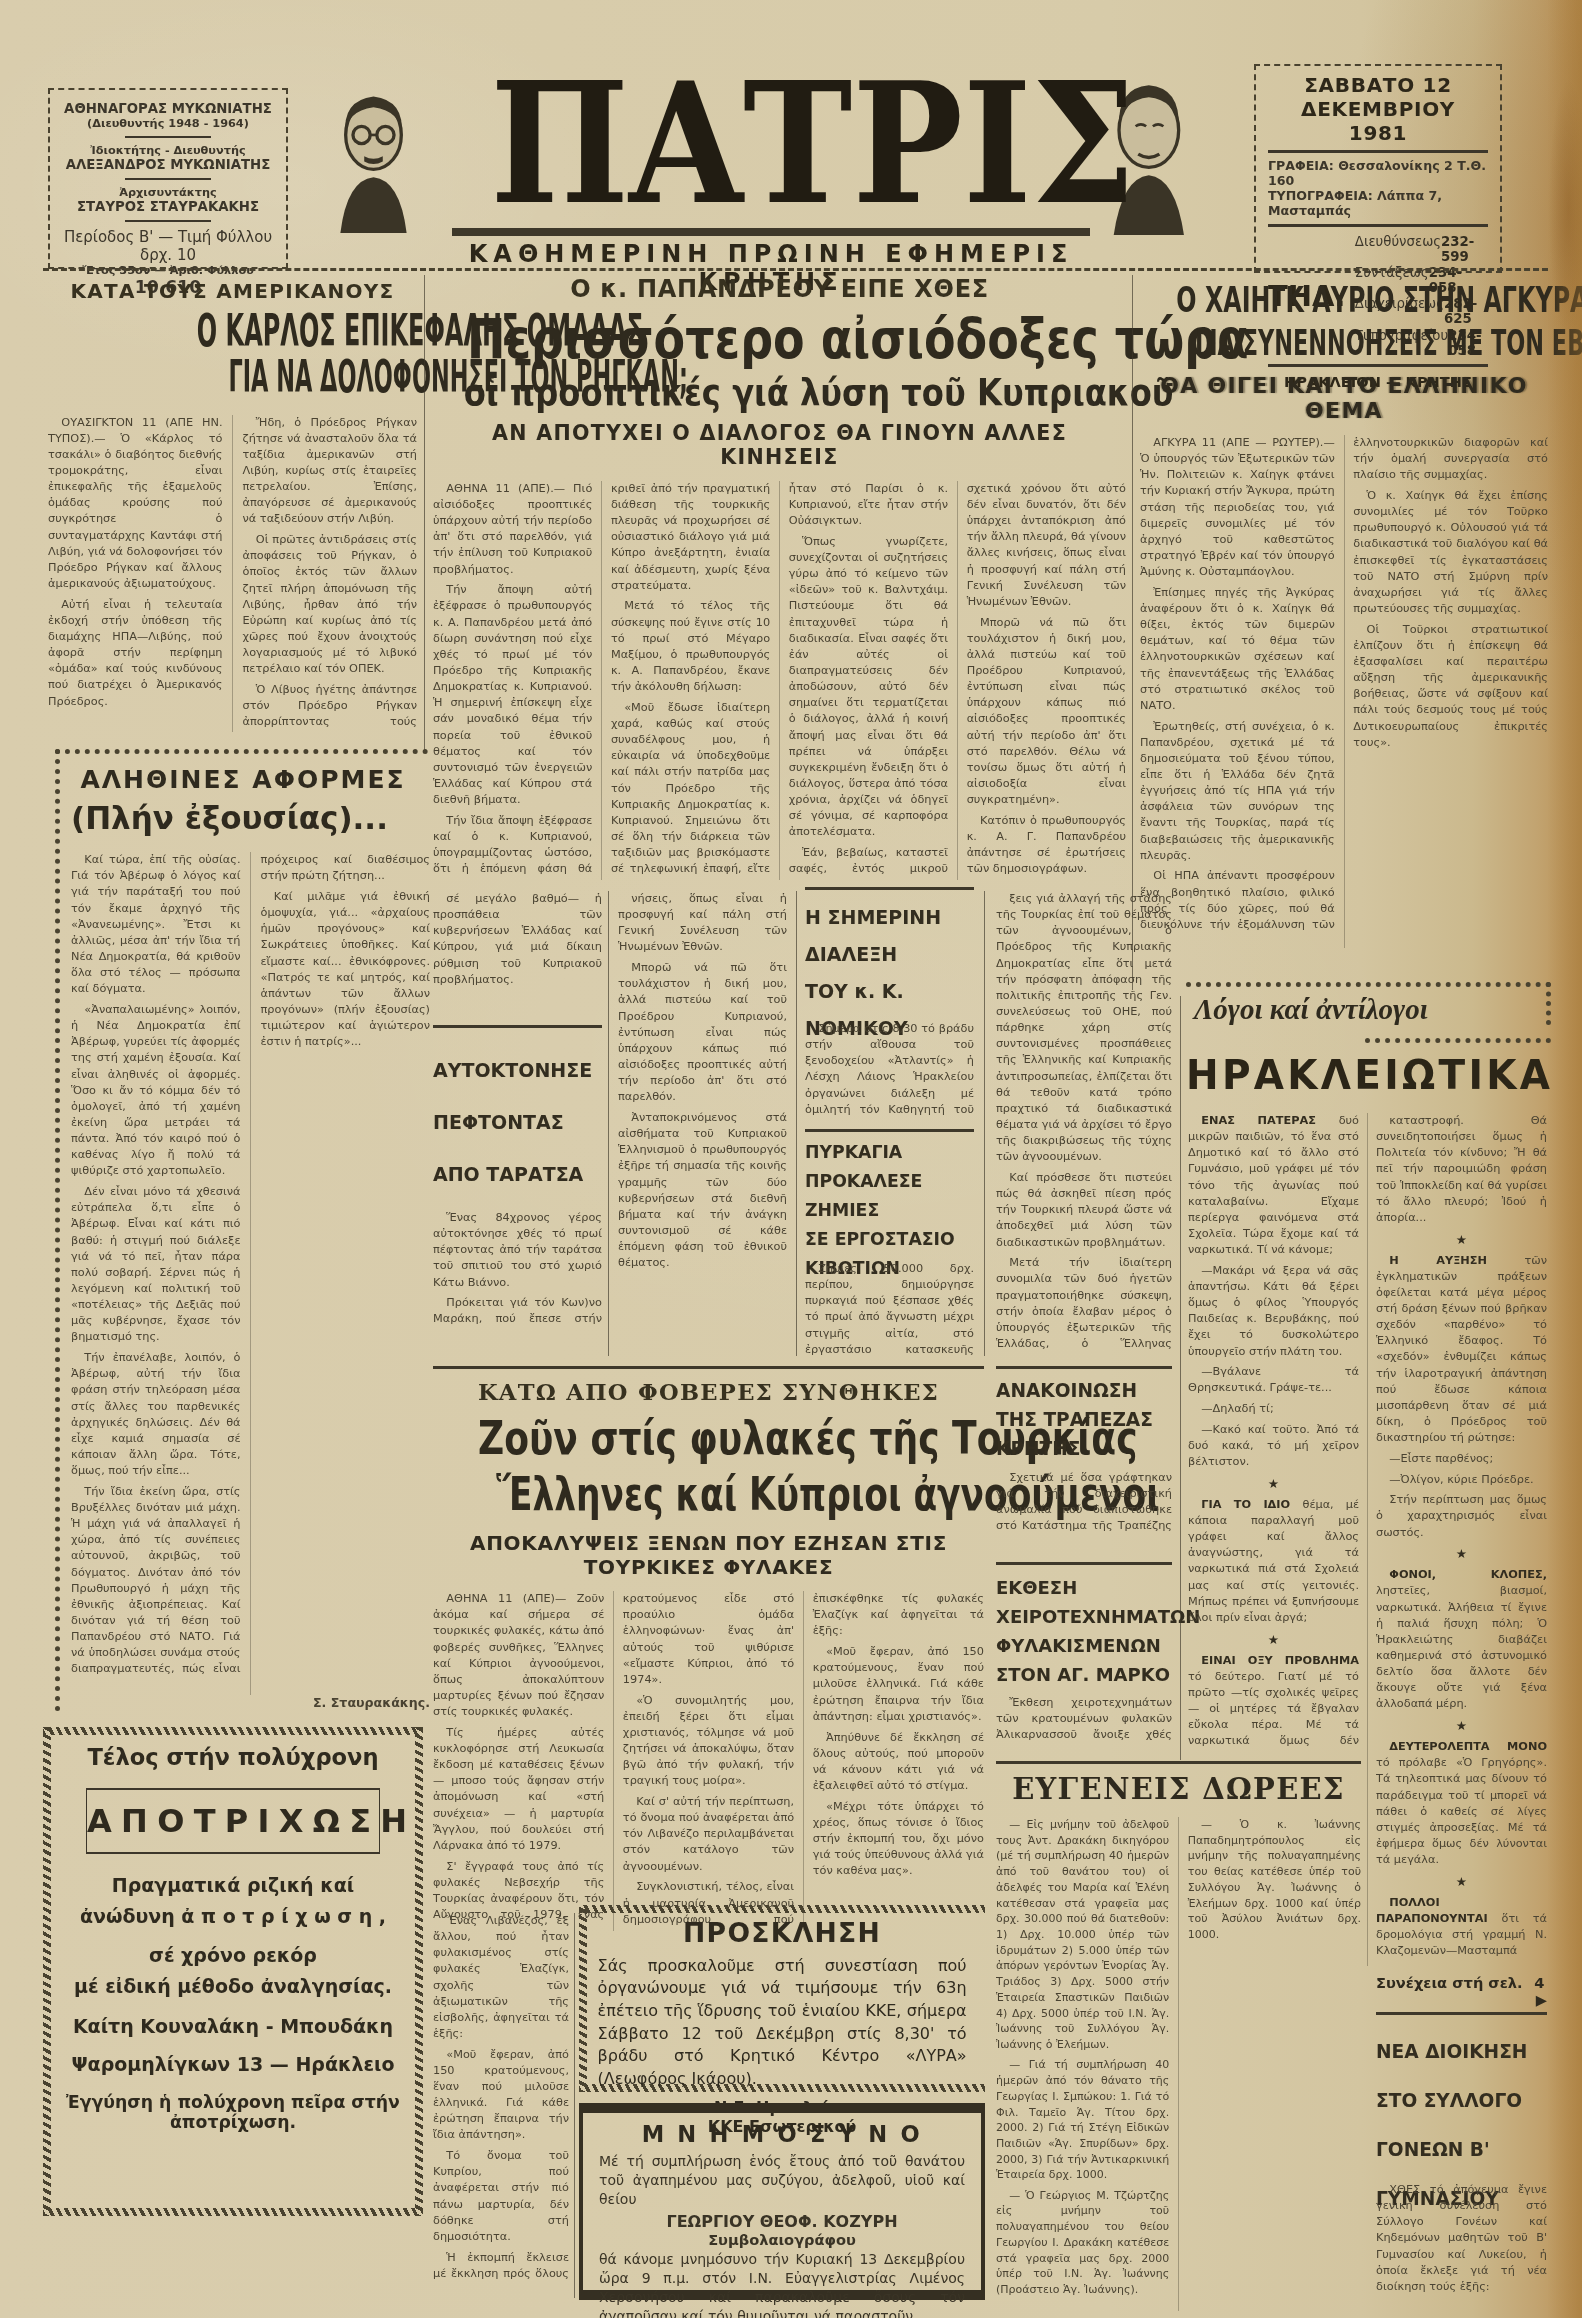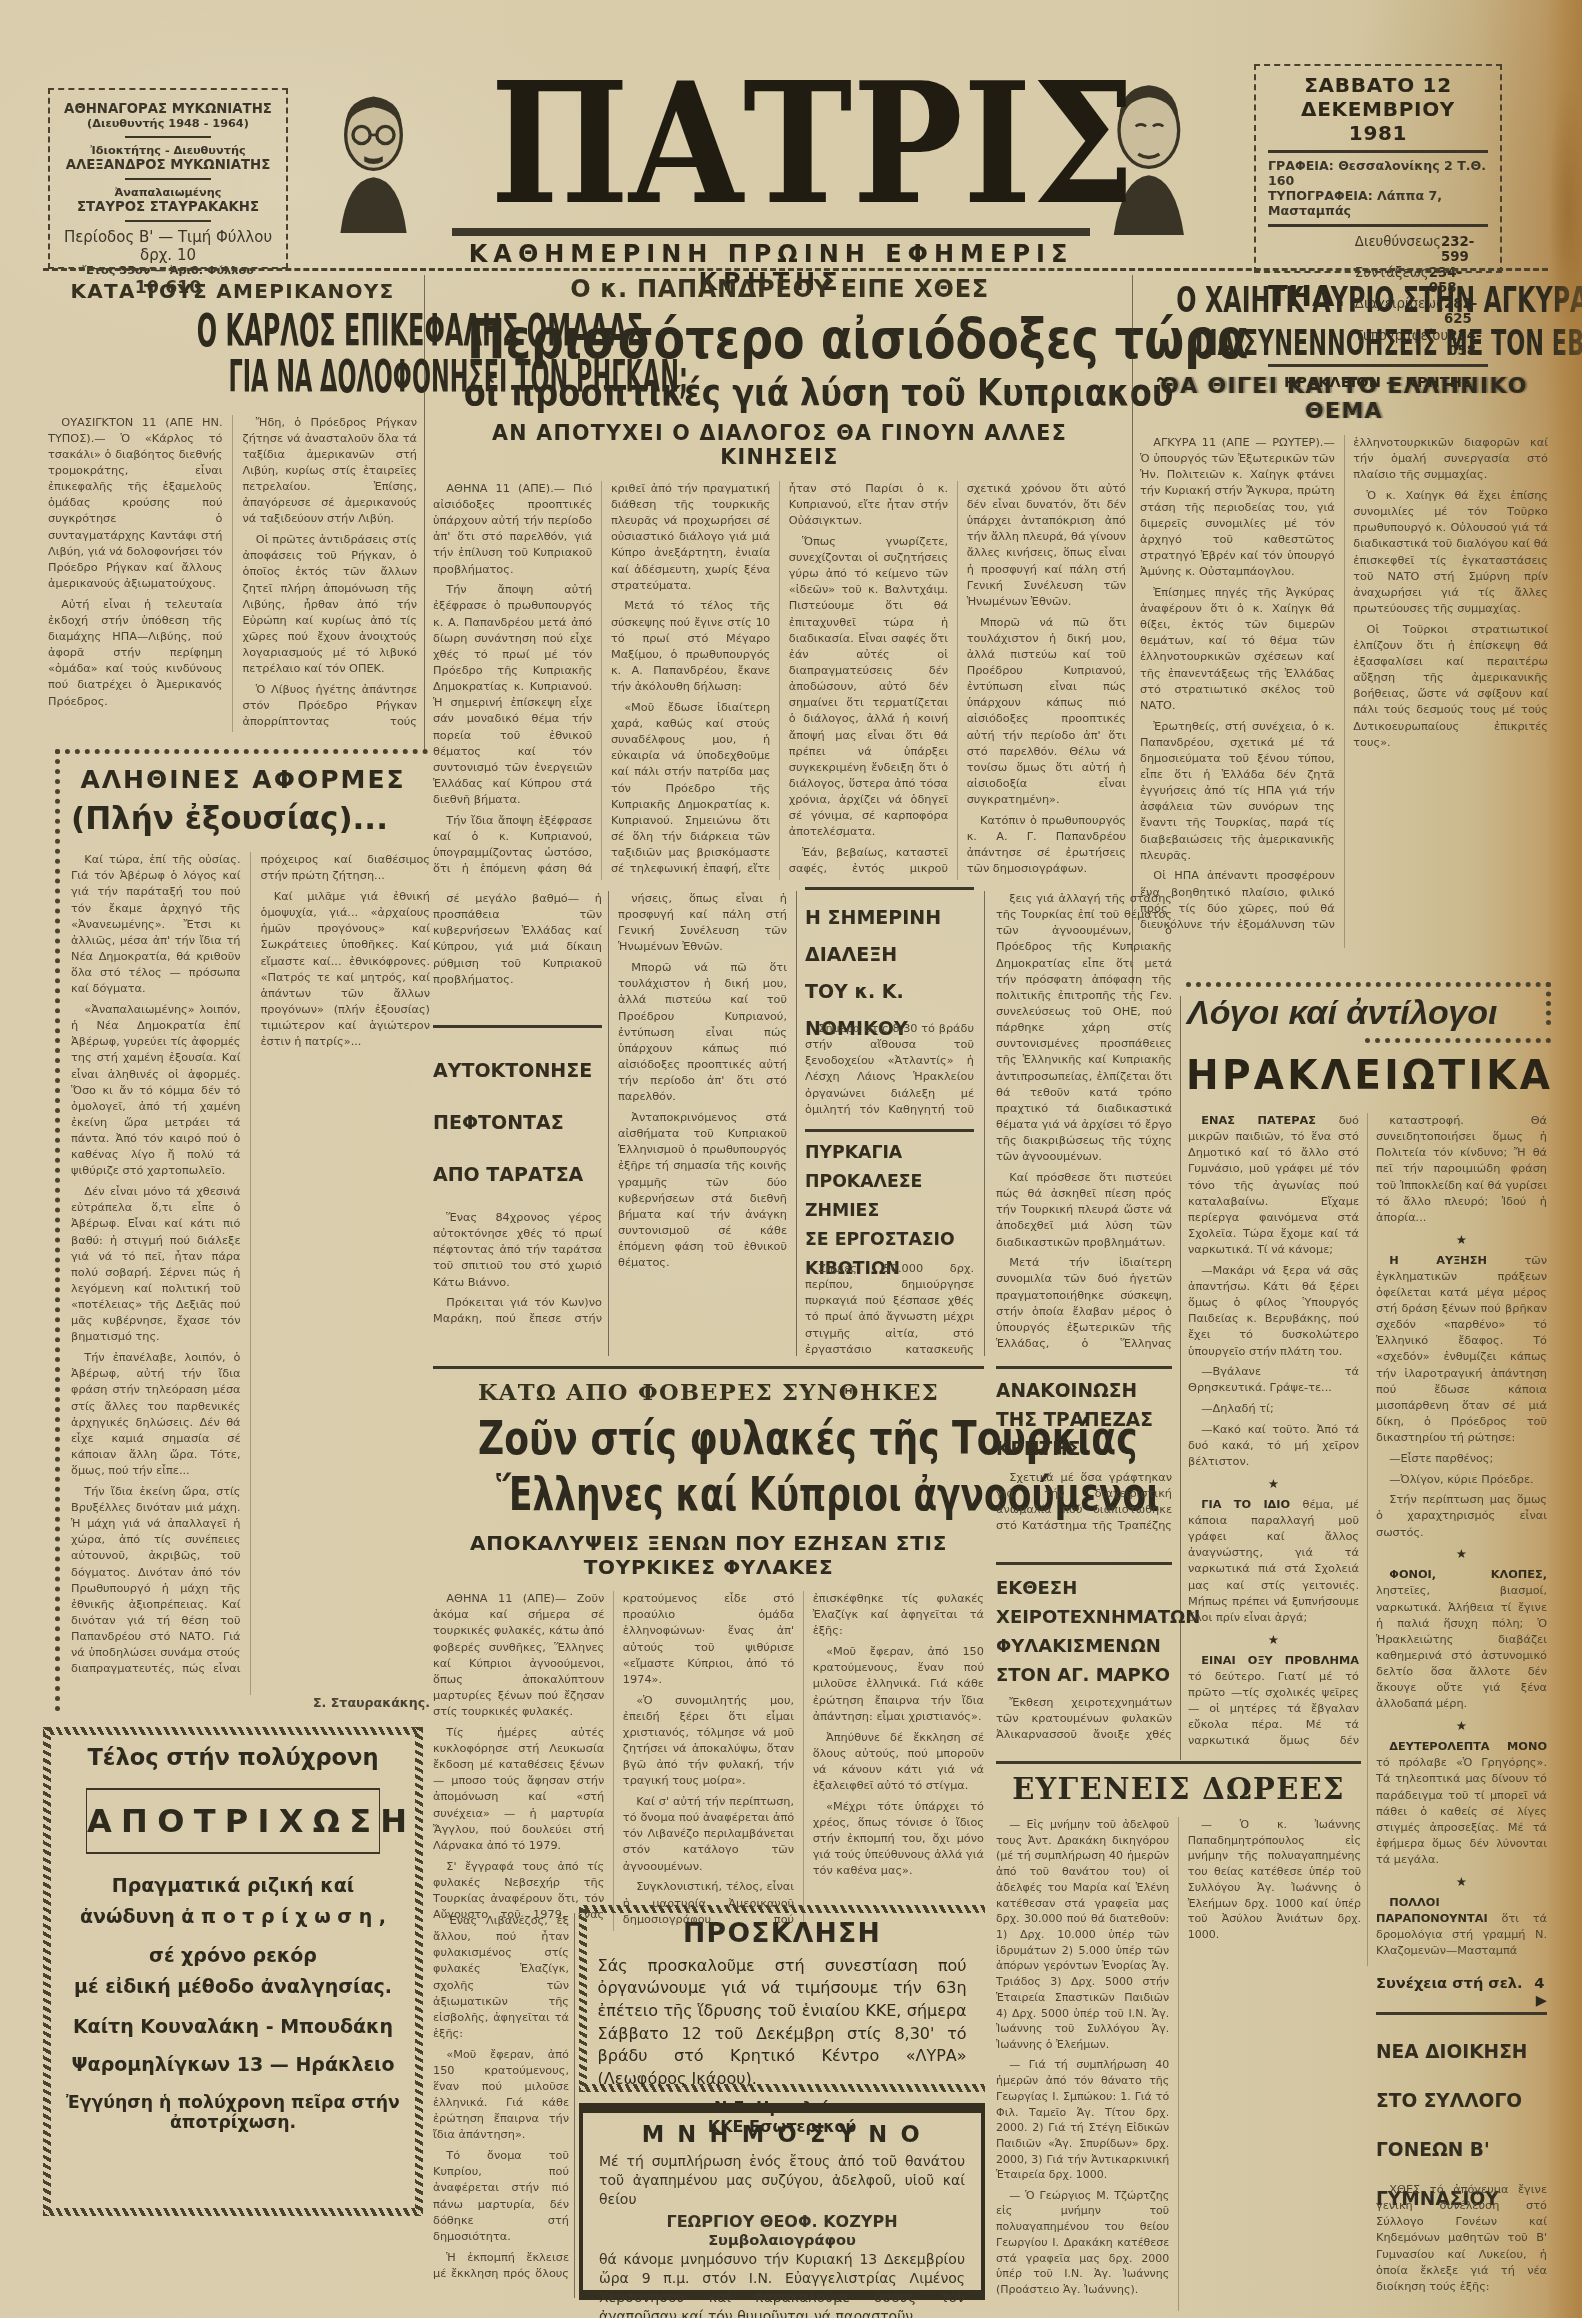--- a/index.html
+++ b/index.html
@@ -44,21 +44,21 @@
 
 <div class="page">
 
   <div class="info-box" style="left:48px;top:88px;width:236px;height:166px;padding-top:10.6px;">
     <div style="font-size:13.3px;font-weight:bold;">ΑΘΗΝΑΓΟΡΑΣ ΜΥΚΩΝΙΑΤΗΣ</div>
     <div style="font-size:11.3px;font-weight:bold;margin-top:1.3px;">(Διευθυντής 1948 - 1964)</div>
     <div class="mini-rule"></div>
     <div style="font-size:11.3px;font-weight:bold;">Ἰδιοκτήτης - Διευθυντής</div>
     <div style="font-size:13.3px;font-weight:bold;">ΑΛΕΞΑΝΔΡΟΣ ΜΥΚΩΝΙΑΤΗΣ</div>
     <div class="mini-rule"></div>
-    <div style="font-size:11.3px;font-weight:bold;">Ἀναπαλαιωμένης</div>
+    <div style="font-size:11.3px;font-weight:bold;">Ἀρχισυντάκτης</div>
     <div style="font-size:13.3px;font-weight:bold;">ΣΤΑΥΡΟΣ ΣΤΑΥΡΑΚΑΚΗΣ</div>
     <div class="mini-rule"></div>
     <div style="font-size:15px;font-weight:normal;">Περίοδος Β' — Τιμή Φύλλου δρχ. 10</div>
     <div style="font-size:11.3px;font-weight:bold;">
       <span>Ἔτος 35ον — Ἀριθ. Φύλλου</span>
       <span style="font-size:17.3px;">10.610</span>
     </div>
   </div>
 
   <svg class="abs" style="left:327px;top:74px;" width="93" height="159" viewBox="0 0 140 240">
@@ -329,22 +329,22 @@
   <div class="cols abs" style="left:996px;top:1817px;width:365px;height:494px;column-count:2;column-gap:18.6px;font-size:11px;">
       <p>— Εἰς μνήμην τοῦ ἀδελφοῦ τους Ἀντ. Δρακάκη δικηγόρου (μέ τή συμπλήρωση 40 ἡμερῶν ἀπό τοῦ θανάτου του) οἱ ἀδελφές του Μαρία καί Ἑλένη κατέθεσαν στά γραφεῖα μας δρχ. 30.000 πού θά διατεθοῦν: 1) Δρχ. 10.000 ὑπέρ τῶν ἱδρυμάτων 2) 5.000 ὑπέρ τῶν ἀπόρων γερόντων Ἐνορίας Ἁγ. Τριάδος 3) Δρχ. 5000 στήν Ἑταιρεία Σπαστικῶν Παιδιῶν 4) Δρχ. 5000 ὑπέρ τοῦ Ι.Ν. Ἁγ. Ἰωάννης τοῦ Συλλόγου Ἁγ. Ἰωάννης ὁ Ἐλεήμων.</p>
       <p>— Γιά τή συμπλήρωση 40 ἡμερῶν ἀπό τόν θάνατο τῆς Γεωργίας Ι. Σμπώκου: 1. Γιά τό Φιλ. Ταμεῖο Ἁγ. Τίτου δρχ. 2000. 2) Γιά τή Στέγη Εἰδικῶν Παιδιῶν «Ἁγ. Σπυρίδων» δρχ. 2000, 3) Γιά τήν Ἀντικαρκινική Ἑταιρεία δρχ. 1000.</p>
       <p>— Ὁ Γεώργιος Μ. Τζώρτζης εἰς μνήμην τοῦ πολυαγαπημένου του θείου Γεωργίου Ι. Δρακάκη κατέθεσε στά γραφεῖα μας δρχ. 2000 ὑπέρ τοῦ Ι.Ν. Ἁγ. Ἰωάννης (Προάστειο Ἁγ. Ἰωάννης).</p>
       <p>— Ὁ κ. Ἰωάννης Παπαδημητρόπουλος εἰς μνήμην τῆς πολυαγαπημένης του θείας κατέθεσε ὑπέρ τοῦ Συλλόγου Ἁγ. Ἰωάννης ὁ Ἐλεήμων δρχ. 1000 καί ὑπέρ τοῦ Ἀσύλου Ἀνιάτων δρχ. 1000.</p>
     </div>
 
   <div class="vrule" style="left:1180px;top:996px;height:764px;"></div>
   <div class="abs" style="left:1186px;top:982px;width:365px;height:61px;">
     <div style="border-top:5.3px dotted #49422f;width:365px;"></div>
-    <div style="position:absolute;left:1px;top:10.6px;font-family:Liberation Sans, sans-serif;font-weight:bold;font-style:italic;
-                font-size:34px;color:#2f2a1e;">Λόγοι καί ἀντίλογοι</div>
+    <div style="position:absolute;left:8px;top:10.6px;font-family:Liberation Serif, serif;font-weight:bold;font-style:italic;
+                font-size:29px;color:#2f2a1e;">Λόγοι καί ἀντίλογοι</div>
     <div style="position:absolute;left:179px;bottom:0;width:186px;border-top:5.3px dotted #49422f;"></div>
     <div style="position:absolute;right:0;top:0;height:43px;border-right:5.3px dotted #49422f;"></div>
   </div>
   <div class="abs" style="left:1186px;top:1052px;width:365px;text-align:center;font-weight:bold;font-size:39px;
               letter-spacing:3.3px;color:#2b2517;transform:scaleY(1.05);">ΗΡΑΚΛΕΙΩΤΙΚΑ</div>
   <div class="cols abs" style="left:1188px;top:1113px;width:171px;height:642px;column-count:1;">
       <p><b>ΕΝΑΣ ΠΑΤΕΡΑΣ </b>δυό μικρῶν παιδιῶν, τό ἕνα στό Δημοτικό καί τό ἄλλο στό Γυμνάσιο, μοῦ γράφει μέ τόν τόνο τῆς ἀγωνίας πού καταλαβαίνω. Εἴχαμε περίεργα φαινόμενα στά Σχολεῖα. Τώρα ἔχομε καί τά ναρκωτικά. Τί νά κάνομε;</p>
       <p>—Μακάρι νά ξερα νά σᾶς ἀπαντήσω. Κάτι θά ξέρει ὅμως ὁ φίλος Ὑπουργός Παιδείας κ. Βερυβάκης, πού ἔχει τό δυσκολώτερο ὑπουργεῖο στήν πλάτη του.</p>
       <p>—Βγάλανε τά Θρησκευτικά. Γράψε-τε...</p>
       <p>—Δηλαδή τί;</p>

